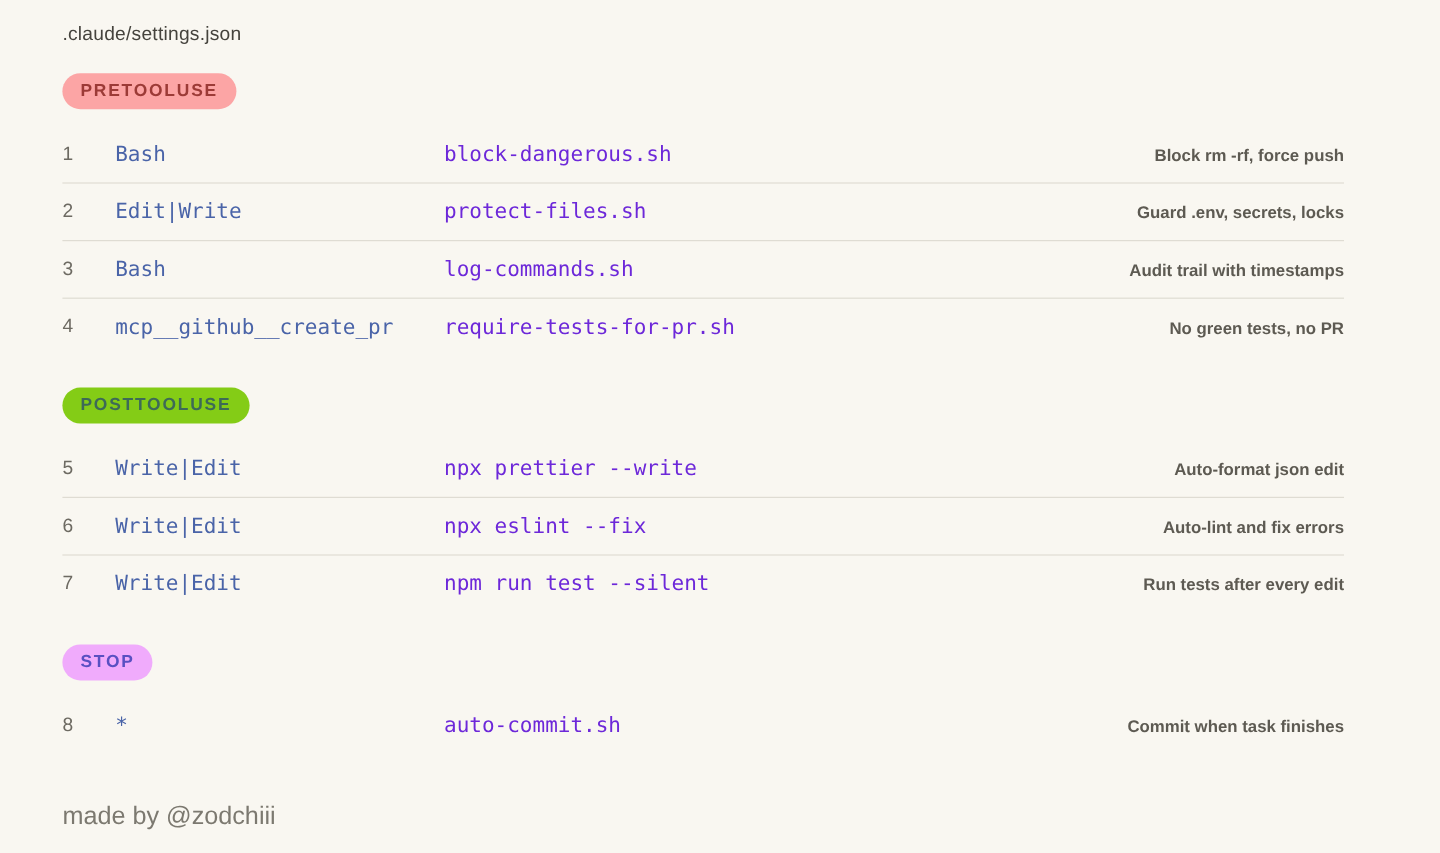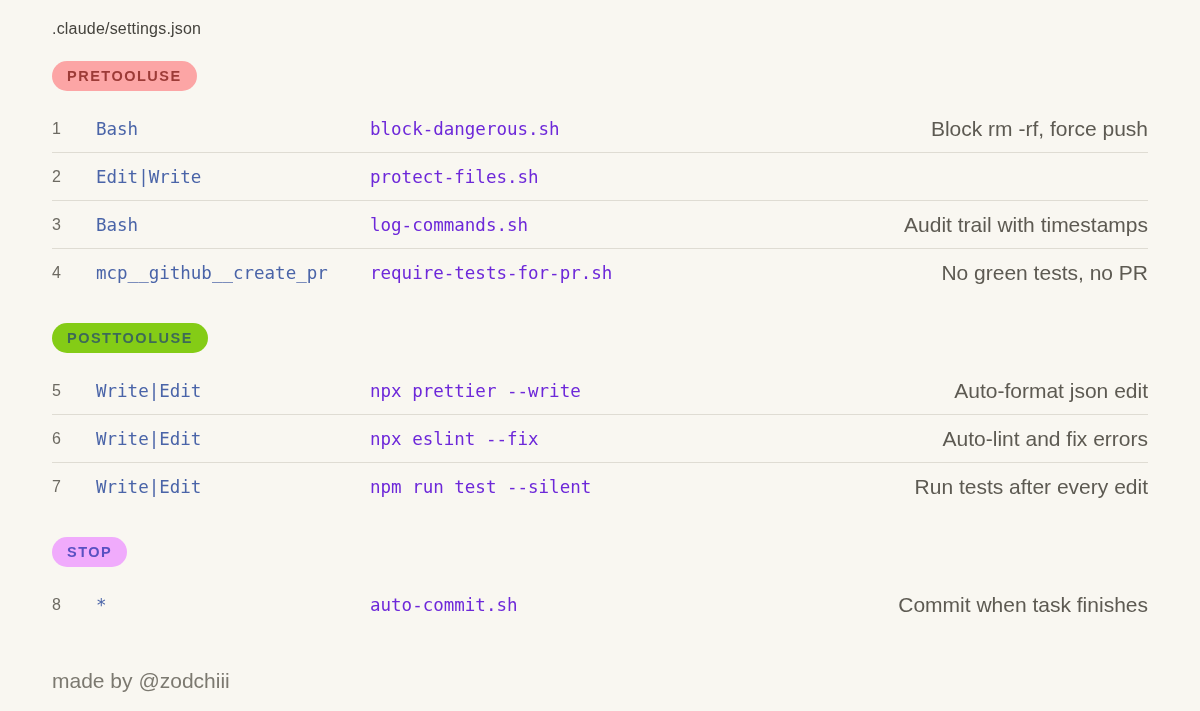--- a/index.html
+++ b/index.html
@@ -7,21 +7,21 @@
     width: 1200px;
     height: 711px;
     overflow: hidden;
   }
   body {
     background: #f9f7f1;
     font-family: "Liberation Sans", sans-serif;
     position: relative;
   }
   .container {
-    padding: 19px 52px 0 52px;
+    padding: 19px 80px 0 52px;
   }
   .file-title {
     font-size: 16px;
     line-height: 1.2;
     color: #45433d;
     letter-spacing: 0.2px;
   }
   #sections {
     margin-top: 23px;
   }
@@ -58,22 +58,23 @@
     font-size: 17.5px;
     color: #4a64a8;
   }
   .cell.command {
     font-family: "DejaVu Sans Mono", monospace;
     font-size: 17.5px;
     color: #6d28d9;
   }
   .cell.description {
     text-align: right;
-    font-size: 21px;
+    font-size: 14px;
     color: #5d5a52;
+    font-weight: bold;
   }
   .footer {
     margin-top: 40px;
     text-align: left;
     font-size: 21px;
     color: #7c7970;
   }
 </style>
 </head>
 <body>
@@ -86,20 +87,21 @@
           <div class="row">
             <span class="cell num">1</span>
             <span class="cell matcher">Bash</span>
             <span class="cell command">block-dangerous.sh</span>
             <span class="cell description">Block rm -rf, force push</span>
           </div>
           <div class="row">
             <span class="cell num">2</span>
             <span class="cell matcher">Edit|Write</span>
             <span class="cell command">protect-files.sh</span>
+            <span class="cell description">Guard .env, secrets, locks</span>
           </div>
           <div class="row">
             <span class="cell num">3</span>
             <span class="cell matcher">Bash</span>
             <span class="cell command">log-commands.sh</span>
             <span class="cell description">Audit trail with timestamps</span>
           </div>
           <div class="row">
             <span class="cell num">4</span>
             <span class="cell matcher">mcp__github__create_pr</span>

